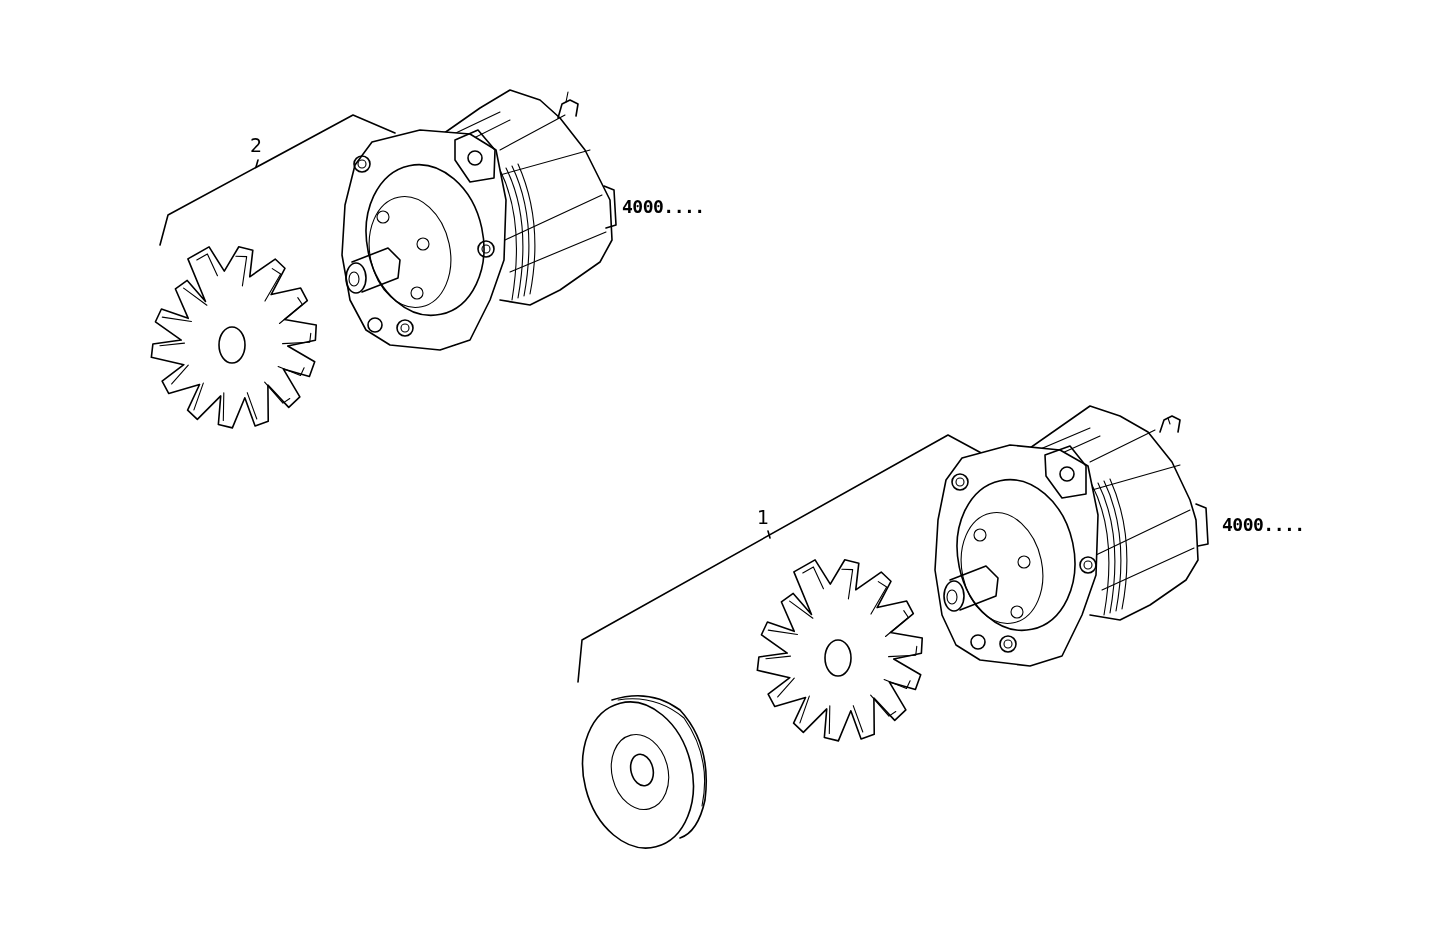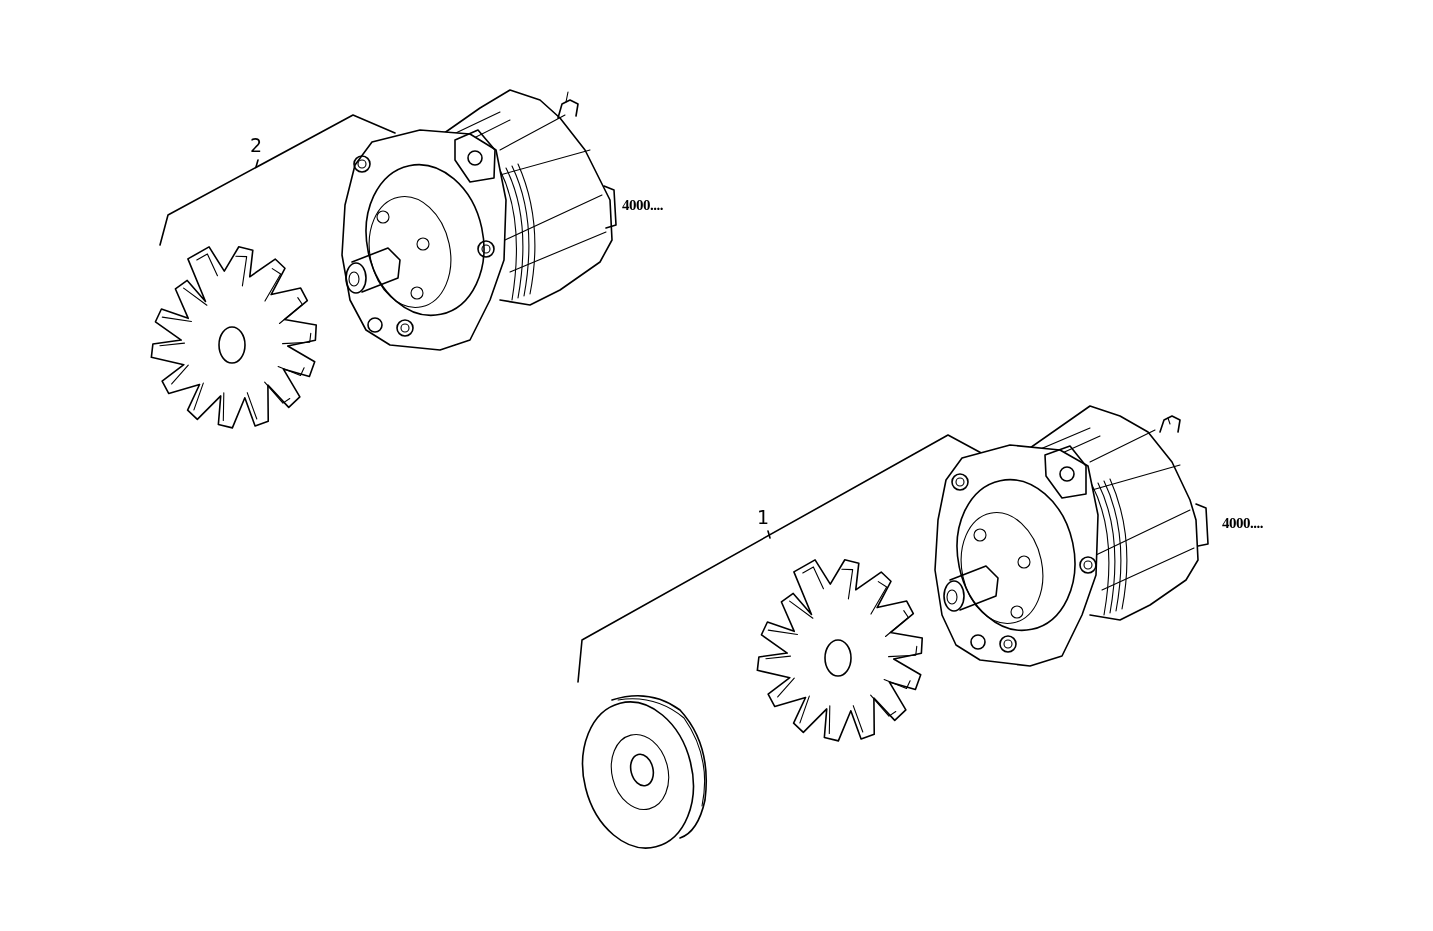--- a/index.html
+++ b/index.html
@@ -3,21 +3,21 @@
 <meta charset="utf-8">
 <style>
   html, body { margin: 0; padding: 0; background: #ffffff; }
   body { width: 1433px; height: 931px; position: relative; overflow: hidden; font-family: "DejaVu Sans Mono", monospace; }
   #canvas { position: absolute; left: 0; top: 0; width: 1433px; height: 931px; }
   .ink { stroke: #000; fill: none; stroke-width: 1.6; stroke-linejoin: round; stroke-linecap: round; }
   .ink-thin { stroke: #000; fill: none; stroke-width: 1.1; stroke-linejoin: round; stroke-linecap: round; }
   .ink-fill { stroke: #000; fill: #fff; stroke-width: 1.6; stroke-linejoin: round; }
   .label { position: absolute; color: #000; font-family: "DejaVu Sans Mono", monospace; white-space: nowrap; line-height: 1; }
   .pos-num { font-size: 19px; font-family: "DejaVu Sans", sans-serif; }
-  .part-code { font-size: 15px; font-weight: bold; letter-spacing: -0.5px; font-family: Liberation Serif, serif; }
+  .part-code { font-size: 18px; font-weight: bold; letter-spacing: -0.5px; }
 </style>
 </head>
 <body>
 
 <svg id="canvas" viewBox="0 0 1433 931" xmlns="http://www.w3.org/2000/svg">
 
   <g>
     <polyline class="ink" points="160,245 168,215 353,115 395,133"></polyline>
     <line class="ink" x1="258" y1="160" x2="256" y2="167"></line>
   </g>

